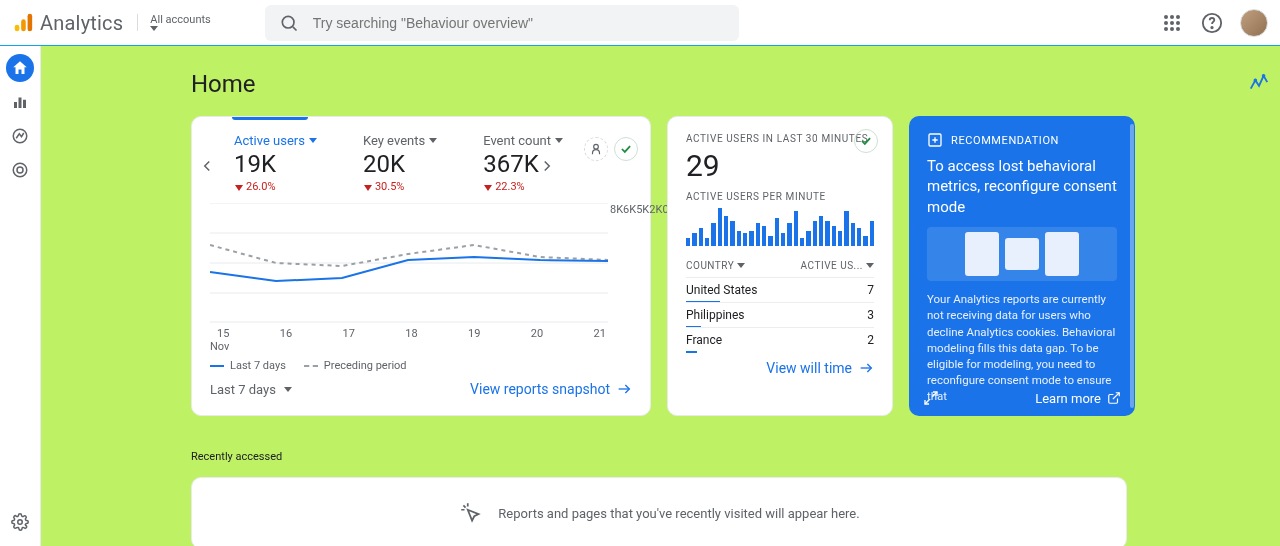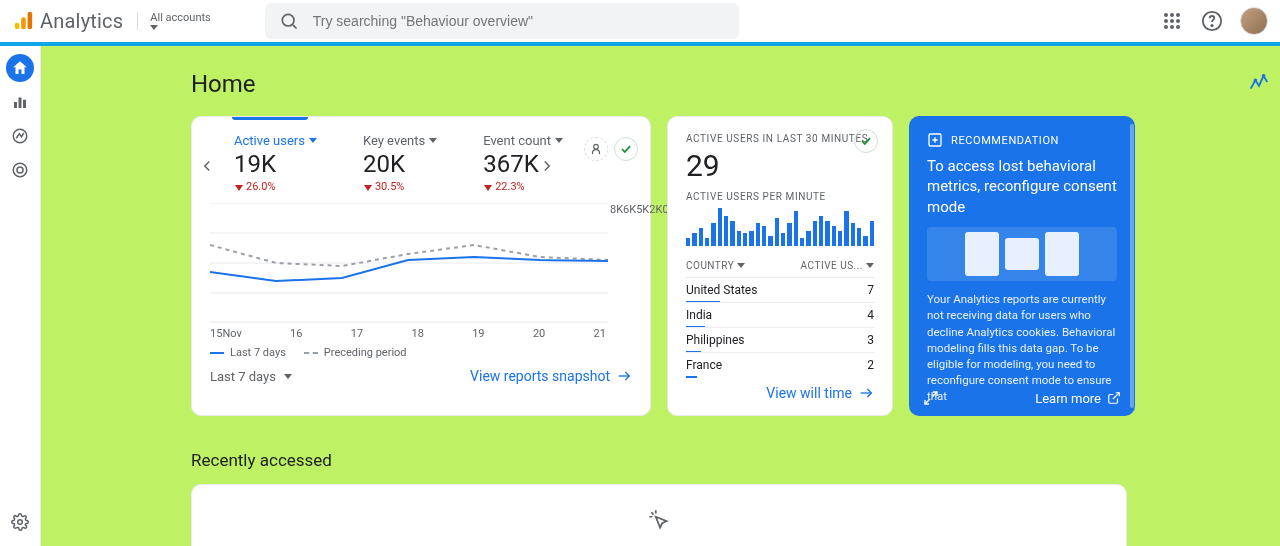--- a/index.html
+++ b/index.html
@@ -13,21 +13,21 @@
     overflow: hidden;
     position: relative;
   }
 
   
   .header {
     height: 46px;
     display: flex;
     align-items: center;
     padding: 0 12px;
-    border-bottom: 4px solid #0ea5e9;
+    border-bottom: 1px solid #0ea5e9;
     gap: 14px;
   }
   .logo-wrap { display: flex; align-items: center; gap: 6px; }
   .product-name { font-size: 20px; color: #5f6368; letter-spacing: .2px; }
   .accounts {
     display: flex; flex-direction: column;
     font-size: 11px; color: #5f6368;
     border-left: 1px solid #dadce0; padding-left: 12px;
     cursor: pointer; line-height: 1.1;
   }
@@ -106,21 +106,21 @@
   .metric-name { font-size:13px; color:#1a73e8; display:flex; align-items:center; gap:4px;}
   .metric-name.secondary { color:#5f6368; }
   .metric-value { font-size:24px; font-weight:400; color:#202124; }
   .metric-change { font-size:11px; color:#c5221f; display:flex; align-items:center; gap:2px;}
   .verification-badges { position:absolute; right:-6px; top:4px; display:flex; gap:6px;}
   .badge-circle { width:24px;height:24px;border-radius:50%;border:1px solid #dadce0;display:flex;align-items:center;justify-content:center;}
   .badge-green { color:#1e8e3e; border-color:#cee0d3;}
   .chart-area { position:relative; height:120px; margin-top:10px;}
   .y-ticks { position:absolute; right:-4px; top:0; bottom:0; width:26px; display:flex; flex-direction:row; justify-content:space-between; text-align:right; font-size:11px; color:#5f6368;}
   .x-ticks { display:flex; justify-content:space-between; font-size:11px; color:#5f6368; margin-top:4px; padding-right:26px;}
-  .x-tick { display:flex; flex-direction:row; }
+  .x-tick { display:flex; flex-direction:column;align-items:flex-end; }
   .legend { display:flex; gap:18px; font-size:11px; color:#5f6368; margin-top:6px;}
   .legend-item{display:flex;align-items:center;gap:6px;}
   .dash-solid{width:14px;height:0;border-top:2px solid #1a73e8;}
   .dash-dashed{width:14px;height:0;border-top:2px dashed #9aa0a6;}
   .date-picker { font-size:13px; color:#5f6368; display:flex; align-items:center; gap:8px; cursor:pointer; margin-top:10px;}
   .card-metrics .footer-row{display:flex;align-items:center;justify-content:space-between;}
 
   
   .card-realtime { width: 226px; height:300px; }
   .rt-label{font-size:10px;letter-spacing:.6px;color:#5f6368;text-transform:uppercase;}
@@ -143,21 +143,21 @@
   .reco-tag{font-size:11px;letter-spacing:.6px;display:flex;align-items:center;gap:8px;margin-bottom:8px;}
   .reco-title{font-size:15px;line-height:1.35;margin-bottom:10px;}
   .reco-illustration{height:80px;background:rgba(255,255,255,.12);border-radius:4px;margin-bottom:10px;display:flex;align-items:center;justify-content:center;gap:6px;}
   .reco-illustration .panel{width:34px;height:44px;background:#e8f0fe;border-radius:3px;}
   .reco-body{font-size:11.5px;line-height:1.4;color:#e8f0fe;}
   .reco-footer{position:absolute;left:14px;right:14px;bottom:10px;display:flex;align-items:center;justify-content:space-between;}
   .reco-learn{display:flex;align-items:center;gap:6px;font-size:13px;cursor:pointer;}
   .reco-scroll{position:absolute;right:1px;top:8px;bottom:8px;width:4px;background:rgba(255,255,255,.35);border-radius:2px;}
 
   
-  .recent-title{font-size:17px;margin:34px 0 14px;color:#202124;}
+  .recent-title{font-size:11px;margin:34px 0 14px;color:#202124;}
   .recent-card{background:#fff;border:1px solid #e8eaed;border-radius:10px;height:72px;display:flex;align-items:center;justify-content:center;gap:14px;color:#5f6368;font-size:13px;width:936px;}
 
   .tri-down{width:0;height:0;border-left:4px solid transparent;border-right:4px solid transparent;border-top:5px solid currentColor;display:inline-block;}
 
   svg{display:block;}
 </style>
 </head>
 <body>
 
 <div class="header">
@@ -440,24 +440,20 @@
             </span>
           <span class="th">
               <span>ACTIVE US...</span>
               <span class="tri-down"></span>
             </span>
         </div>
         <div class="rt-row" data-w="7">
             <span>United States</span>
             <span>7</span>
           </div>
-        <div class="rt-row" data-w="4">
-            <span>India</span>
-            <span>4</span>
-          </div>
         <div class="rt-row" data-w="3">
             <span>Philippines</span>
             <span>3</span>
           </div>
         <div class="rt-row" data-w="2">
             <span>France</span>
             <span>2</span>
           </div>
 
         <div class="card-link" style="margin-top:8px">
@@ -506,16 +502,17 @@
         </div>
       </div>
 
     </div>
 
     <div class="recent-title">Recently accessed</div>
     <div class="recent-card">
       <svg width="26" height="26" viewBox="0 0 24 24" fill="none" stroke="#5f6368" stroke-width="1.6">
           <path d="M9 3v3M3 9h3M5 5l2 2M9 9l10 4-4 2-2 4z"></path>
         </svg>
+      <span>Reports and pages that you've recently visited will appear here.</span>
     </div>
 
   </div>
 </div>
 
 </body></html>

